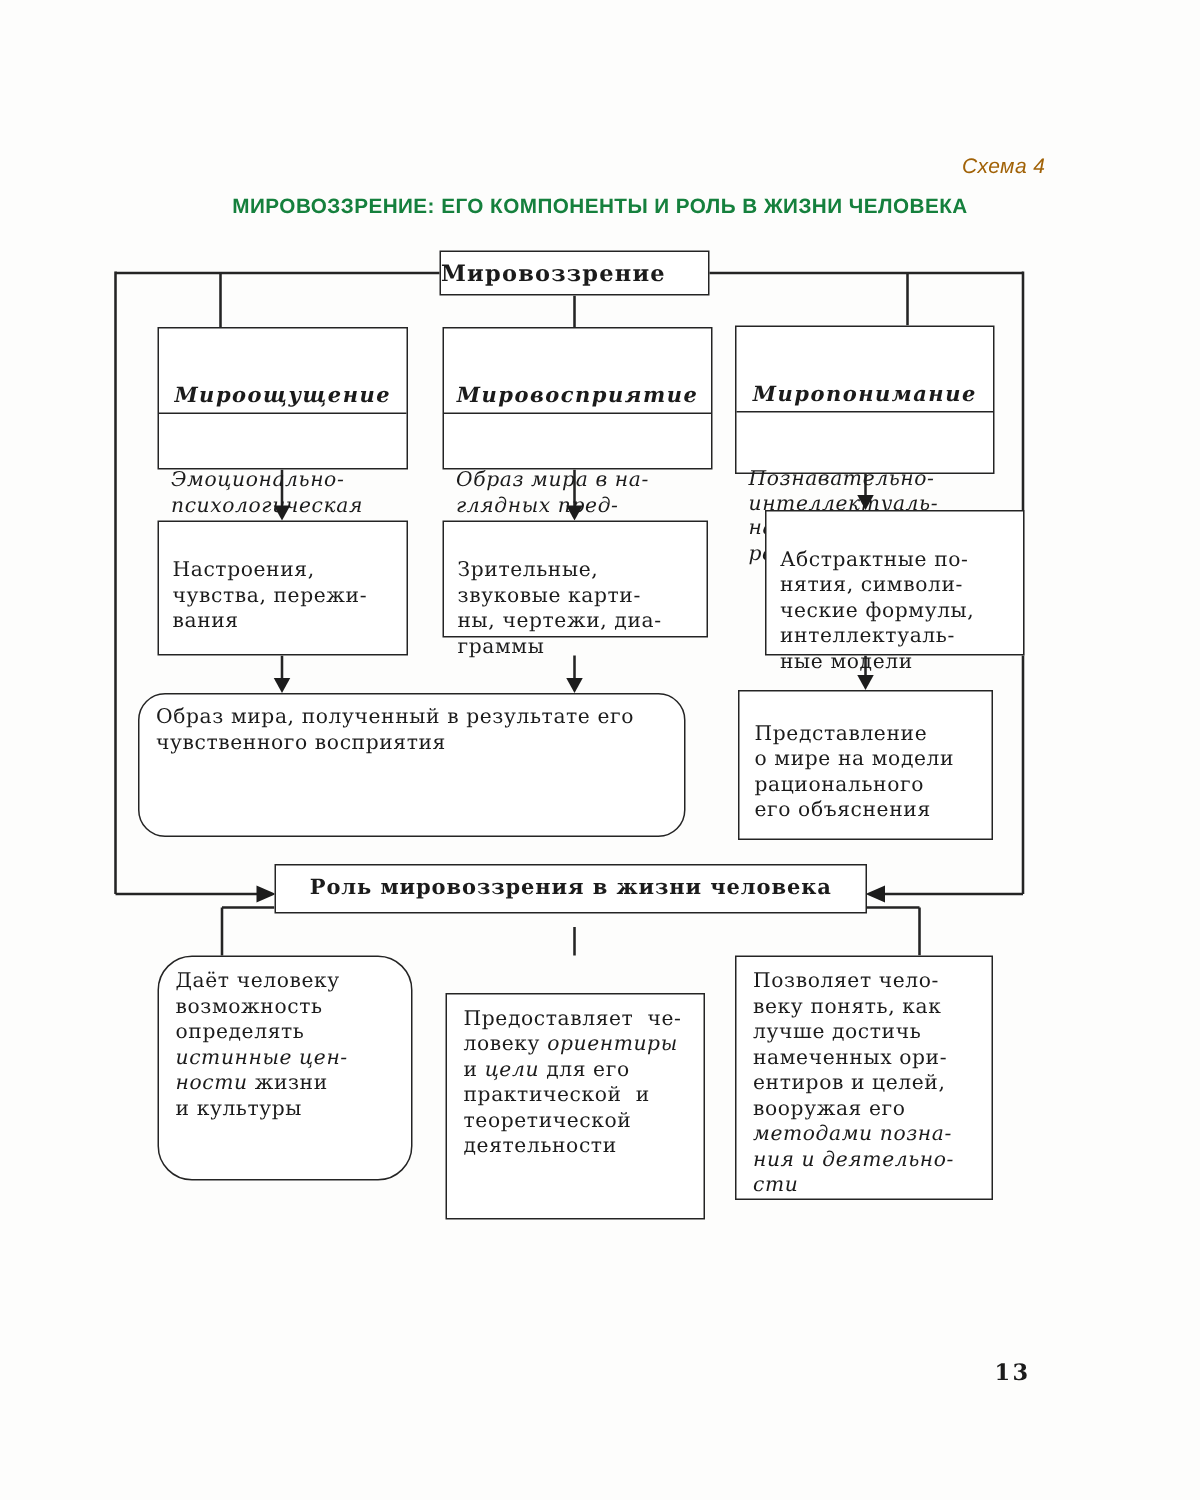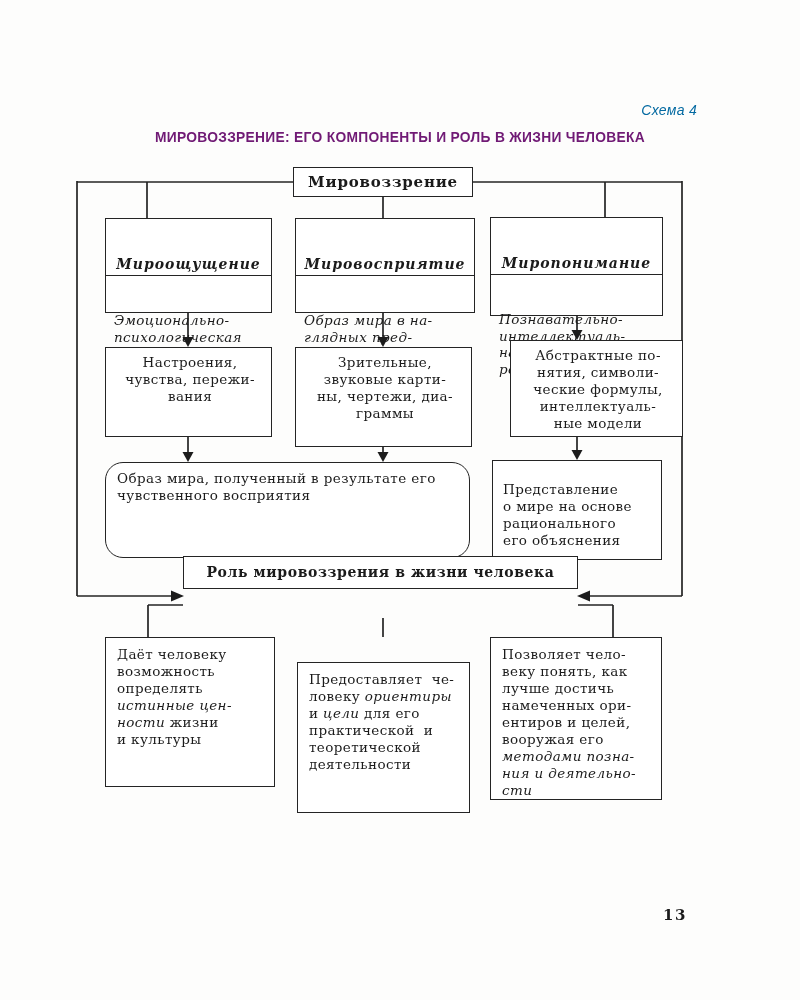--- a/index.html
+++ b/index.html
@@ -5,61 +5,61 @@
   html,body{margin:0;padding:0;background:#e9e9e9;}
   #page{
     position:relative;width:800px;height:1000px;margin:0 auto;
     background:#fdfdfc;overflow:hidden;
     font-family:"DejaVu Serif", serif;color:#1b1b1b;
   }
   .abs{position:absolute;}
   .scheme-label{
     left:537px;top:102px;width:160px;text-align:right;
     font-family:"Liberation Sans", sans-serif;font-style:italic;
-    font-size:14px;color:#0369a1;letter-spacing:.3px;
+    font-size:14px;color:#a16207;letter-spacing:.3px;
   }
   .doc-title{
     left:20px;top:130px;width:760px;text-align:center;
     font-family:"Liberation Sans", sans-serif;font-weight:bold;
-    font-size:13.8px;color:#701a75;letter-spacing:.3px;
+    font-size:13.8px;color:#15803d;letter-spacing:.3px;
   }
   svg.connectors{left:0;top:0;pointer-events:none;}
   .box{
     position:absolute;background:#fff;border:1.6px solid #242424;
     box-sizing:border-box;font-size:13.5px;line-height:17px;
     letter-spacing:.4px;white-space:pre-wrap;
   }
   .root{
     left:293px;top:167px;width:180px;height:30px;border-width:1.8px;
-    display:flex;align-items:center;justify-content:center;
+    display:flex;align-items:center;
     font-weight:bold;font-size:15px;letter-spacing:.8px;
   }
   .colbox{padding:0;}
   .c1{left:105px;top:218px;width:167px;height:95px;}
   .c2{left:295px;top:218px;width:180px;height:95px;}
   .c3{left:490px;top:217px;width:173px;height:99px;}
   .colhead{
     border-bottom:1.4px solid #242424;text-align:center;
     font-weight:bold;font-style:italic;font-size:14px;
     letter-spacing:1px;padding:3px 0 2px 0;
   }
   .coldesc{font-style:italic;padding:2px 4px 0 8px;line-height:16.6px;}
-  .formbox{padding:6px 6px 0 9px;text-align:center;}
+  .formbox{padding:24px 6px 0 9px;}
   .f1{left:105px;top:347px;width:167px;height:90px;}
-  .f2{left:295px;top:347px;width:177px;height:100px;}
+  .f2{left:295px;top:347px;width:177px;height:78px;}
   .f3{left:490px;top:340px;width:173px;height:97px;margin-left:20px;}
-  .wide{left:105px;top:462px;width:365px;height:96px;padding:7px 8px 0 11px;border-radius:18px;}
+  .wide{left:92px;top:462px;width:365px;height:96px;padding:7px 8px 0 11px;border-radius:18px;}
   .rat{left:492px;top:460px;width:170px;height:100px;padding:20px 6px 0 10px;}
   .banner{
-    left:183px;top:556px;width:395px;height:33px;
+    left:183px;top:576px;width:395px;height:33px;
     display:flex;align-items:center;justify-content:center;
     font-weight:bold;font-size:14px;letter-spacing:.6px;
   }
   .rolebox{padding:8px 5px 0 11px;}
-  .b1{left:105px;top:637px;width:170px;height:150px;}
+  .b1{left:105px;top:637px;width:170px;height:150px;border-radius:23px;}
   .b2{left:297px;top:637px;width:173px;height:151px;margin-top:25px;}
   .b3{left:490px;top:637px;width:172px;height:163px;}
   .it{font-style:italic;}
   .page-number{
     left:640px;top:906px;width:70px;text-align:center;
     font-weight:bold;font-size:15px;letter-spacing:1.5px;
   }
 </style>
 </head>
 <body>
@@ -116,21 +116,21 @@
   <div class="box colbox c3">
     <div class="colhead">Миропонимание</div>
     <div class="coldesc"><span>Познавательно-</span><br><span>интеллектуаль-</span><br><span>ная сторона ми-</span><br><span>ровоззрения</span></div>
   </div>
 
   <div class="box formbox f1"><span>Настроения,</span><br><span>чувства, пережи-</span><br><span>вания</span></div>
   <div class="box formbox f2"><span>Зрительные,</span><br><span>звуковые карти-</span><br><span>ны, чертежи, диа-</span><br><span>граммы</span></div>
   <div class="box formbox f3"><span>Абстрактные по-</span><br><span>нятия, символи-</span><br><span>ческие формулы,</span><br><span>интеллектуаль-</span><br><span>ные модели</span></div>
 
   <div class="box wide"><span>Образ мира, полученный в результате его</span><br><span>чувственного восприятия</span></div>
-  <div class="box rat"><span>Представление</span><br><span>о мире на основе</span><br><span>рационального</span><br><span>его объяснения</span></div>
+  <div class="box rat"><span>Представление</span><br><span>о мире на модели</span><br><span>рационального</span><br><span>его объяснения</span></div>
 
   <div class="box banner">
     <span>Роль мировоззрения в жизни человека</span>
   </div>
 
   <div class="box rolebox b1"><span>Даёт человеку</span><br><span>возможность</span><br><span>определять</span><br><span class="it">истинные цен-</span><br><span class="it">ности</span><span> жизни</span><br><span>и культуры</span></div>
   <div class="box rolebox b2"><span>Предоставляет  че-</span><br><span>ловеку </span><span class="it">ориентиры</span><br><span>и </span><span class="it">цели</span><span> для его</span><br><span>практической  и</span><br><span>теоретической</span><br><span>деятельности</span></div>
   <div class="box rolebox b3"><span>Позволяет чело-</span><br><span>веку понять, как</span><br><span>лучше достичь</span><br><span>намеченных ори-</span><br><span>ентиров и целей,</span><br><span>вооружая его</span><br><span class="it">методами позна-</span><br><span class="it">ния и деятельно-</span><br><span class="it">сти</span></div>
 
   <div class="abs page-number">13</div>

